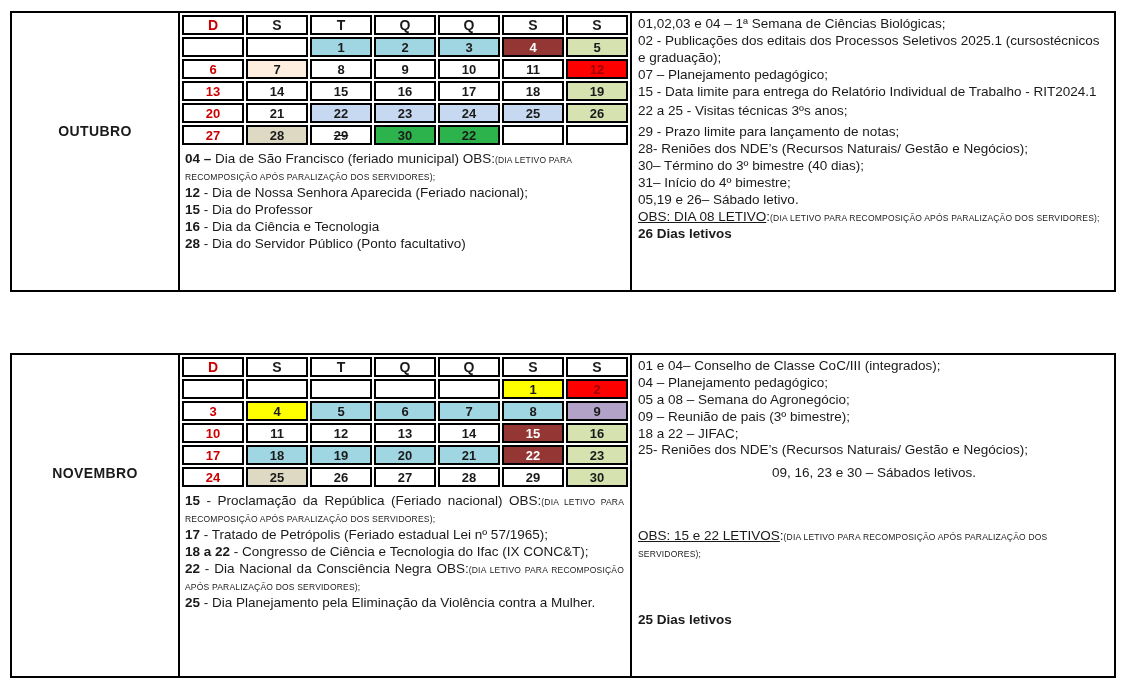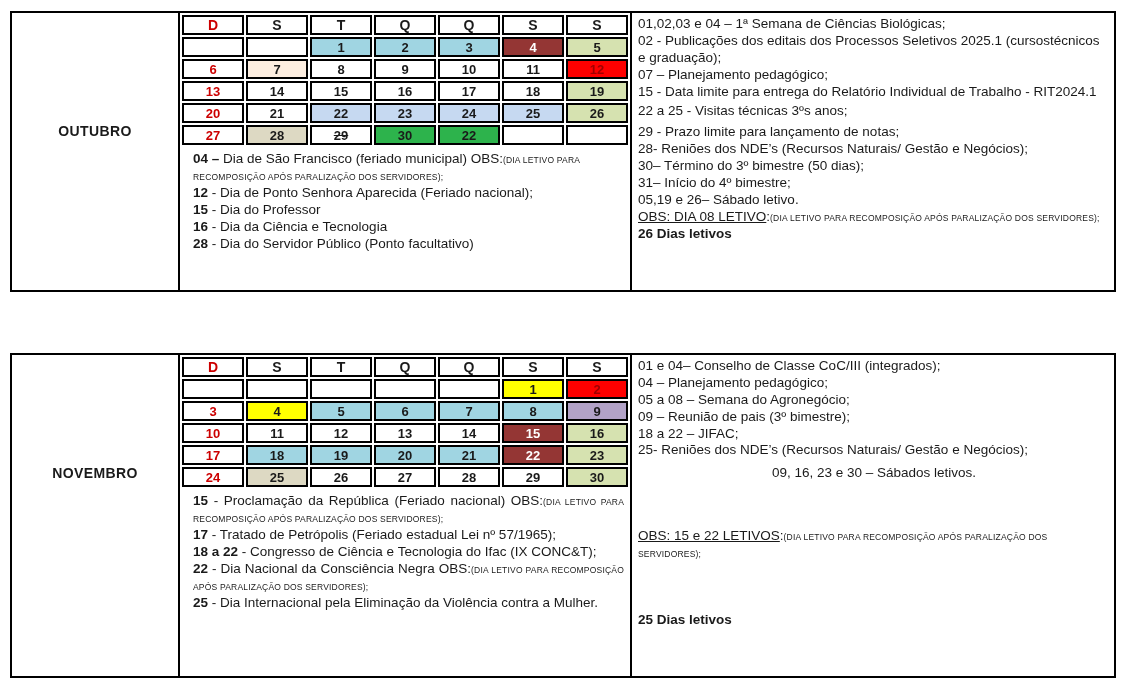--- a/index.html
+++ b/index.html
@@ -30,21 +30,21 @@
   }
   table.cal th{
     border:2px solid #000;height:14px;padding:0;
     font-size:14px;font-weight:bold;text-align:center;background:#fff;
   }
   table.cal td{
     border:2px solid #000;height:16px;padding:0;
     font-size:13px;font-weight:bold;text-align:center;background:#fff;
   }
   .notes-left{
-    flex:1;padding:3px 6px 2px 5px;font-size:13.5px;line-height:1.26;overflow:hidden;margin-left:8px;
+    flex:1;padding:3px 6px 2px 5px;font-size:13.5px;line-height:1.26;overflow:hidden;
   }
   .notes-right{
     flex:1;padding:3px 4px 20px 6px;font-size:13.5px;line-height:1.25;overflow:hidden;
   }
   .note{margin:0;}
   .note .b{font-weight:bold;}
   .note .u{text-decoration:underline;}
   .note .sc{font-size:8.5px;letter-spacing:.2px;}
   .justify .note{text-align:justify;}
   .hang{padding-left:36px;text-indent:-36px;}
@@ -114,35 +114,35 @@
               <td style="text-decoration: line-through;">29</td>
               <td style="background: rgb(45, 179, 76);">30</td>
               <td style="background: rgb(45, 179, 76);">22</td>
               <td></td>
               <td></td>
             </tr>
           </tbody>
         </table>
       <div class="notes-left">
           <div class="note"><span class="b">04 –</span><span> Dia de São Francisco (feriado municipal) OBS:</span><span class="sc">(DIA LETIVO PARA RECOMPOSIÇÃO APÓS PARALIZAÇÃO DOS SERVIDORES);</span></div>
-          <div class="note"><span class="b">12</span><span> - Dia de Ponto Senhora Aparecida (Feriado nacional);</span></div>
+          <div class="note"><span class="b">12</span><span> - Dia de Nossa Senhora Aparecida (Feriado nacional);</span></div>
           <div class="note"><span class="b">15</span><span> - Dia do Professor</span></div>
           <div class="note"><span class="b">16</span><span> - Dia da Ciência e Tecnologia</span></div>
           <div class="note"><span class="b">28</span><span> - Dia do Servidor Público (Ponto facultativo)</span></div>
         </div>
     </div>
     <div class="notes-right">
         <div class="note"><span>01,02,03 e 04 – 1ª Semana de Ciências Biológicas;</span></div>
         <div class="note"><span>02 - Publicações dos editais dos Processos Seletivos 2025.1 (cursostécnicos e graduação);</span></div>
         <div class="note"><span>07 – Planejamento pedagógico;</span></div>
         <div class="note"><span>15 - Data limite para entrega do Relatório Individual de Trabalho - RIT2024.1</span></div>
         <div class="note" style="margin-top: 3px;"><span>22 a 25 - Visitas técnicas 3ºs anos;</span></div>
         <div class="note" style="margin-top: 4px;"><span>29 - Prazo limite para lançamento de notas;</span></div>
         <div class="note"><span>28- Reniões dos NDE’s (Recursos Naturais/ Gestão e Negócios);</span></div>
-        <div class="note"><span>30– Término do 3º bimestre (50 dias);</span></div>
+        <div class="note"><span>30– Término do 3º bimestre (40 dias);</span></div>
         <div class="note"><span>31– Início do 4º bimestre;</span></div>
         <div class="note"><span>05,19 e 26– Sábado letivo.</span></div>
         <div class="note"><span class="u">OBS: DIA 08 LETIVO</span><span>:</span><span class="sc">(DIA LETIVO PARA RECOMPOSIÇÃO APÓS PARALIZAÇÃO DOS SERVIDORES);</span></div>
         <div class="note"><span class="b">26 Dias letivos</span></div>
       </div>
   </section>
 
   <section class="month-section" id="november-table">
     <div class="month-cell">
       <span>NOVEMBRO</span>
@@ -206,21 +206,21 @@
               <td>29</td>
               <td style="background: rgb(214, 226, 176);">30</td>
             </tr>
           </tbody>
         </table>
       <div class="notes-left justify">
           <div class="note"><span class="b">15</span><span> - Proclamação da República (Feriado nacional) OBS:</span><span class="sc">(DIA LETIVO PARA RECOMPOSIÇÃO APÓS PARALIZAÇÃO DOS SERVIDORES);</span></div>
           <div class="note"><span class="b">17</span><span> - Tratado de Petrópolis (Feriado estadual Lei nº 57/1965);</span></div>
           <div class="note hang"><span class="b">18 a 22</span><span> - Congresso de Ciência e Tecnologia do Ifac (IX CONC&amp;T);</span></div>
           <div class="note"><span class="b">22</span><span> - Dia Nacional da Consciência Negra OBS:</span><span class="sc">(DIA LETIVO PARA RECOMPOSIÇÃO APÓS PARALIZAÇÃO DOS SERVIDORES);</span></div>
-          <div class="note"><span class="b">25</span><span> - Dia Internacional pela Eliminação da Violência contra a Mulher.</span></div>
+          <div class="note"><span class="b">25</span><span> - Dia Planejamento pela Eliminação da Violência contra a Mulher.</span></div>
         </div>
     </div>
     <div class="notes-right">
         <div class="note"><span>01 e 04– Conselho de Classe CoC/III (integrados);</span></div>
         <div class="note"><span>04 – Planejamento pedagógico;</span></div>
         <div class="note"><span>05 a 08 – Semana do Agronegócio;</span></div>
         <div class="note"><span>09 – Reunião de pais (3º bimestre);</span></div>
         <div class="note"><span>18 a 22 – JIFAC;</span></div>
         <div class="note"><span>25- Reniões dos NDE’s (Recursos Naturais/ Gestão e Negócios);</span></div>
         <div class="note" style="margin-top: 6px; text-align: center;"><span>09, 16, 23 e 30 – Sábados letivos.</span></div>

